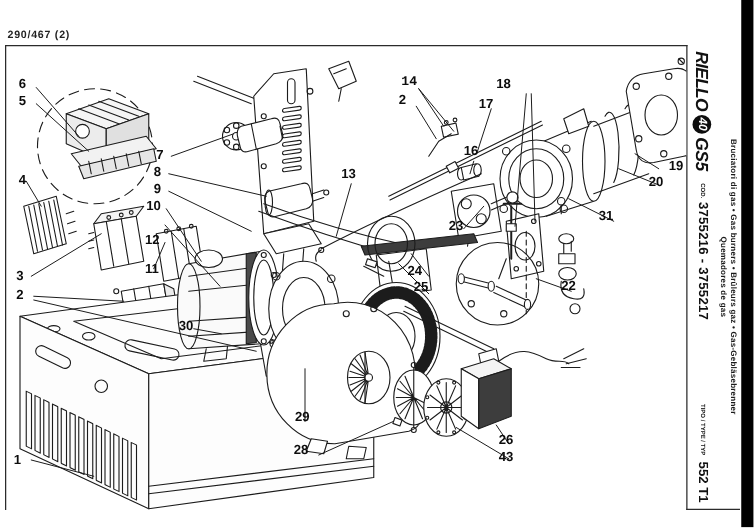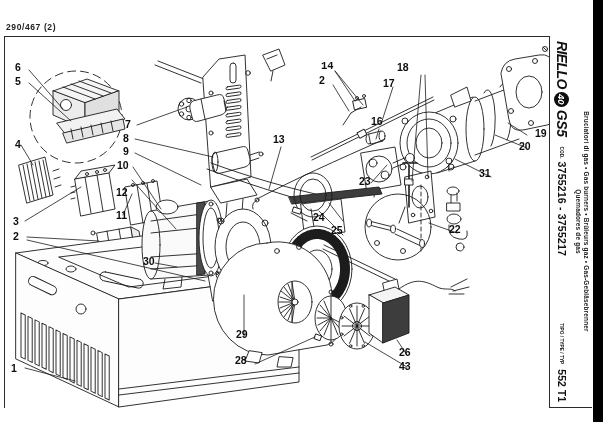--- a/index.html
+++ b/index.html
@@ -352,21 +352,21 @@
         <span class="part-num" style="left: 316px; top: 24px; font-family: Liberation Mono, monospace;">14</span>
         <span class="part-num" style="left: 314px; top: 38px;">2</span>
         <span class="part-num" style="left: 366px; top: 79px;">16</span>
         <span class="part-num" style="left: 378px; top: 41px;">17</span>
         <span class="part-num" style="left: 392px; top: 25px;">18</span>
         <span class="part-num" style="left: 514px; top: 91px; margin-left: 16px;">19</span>
         <span class="part-num" style="left: 514px; top: 104px;">20</span>
         <span class="part-num" style="left: 474px; top: 131px;">31</span>
         <span class="part-num" style="left: 444px; top: 187px;">22</span>
         <span class="part-num" style="left: 354px; top: 139px;">23</span>
-        <span class="part-num" style="left: 308px; top: 175px;">24</span>
+        <span class="part-num" style="left: 321px; top: 175px;">24</span>
         <span class="part-num" style="left: 326px; top: 188px;">25</span>
         <span class="part-num" style="left: 394px; top: 310px;">26</span>
         <span class="part-num" style="left: 394px; top: 324px;">43</span>
         <span class="part-num" style="left: 230px; top: 318px;">28</span>
         <span class="part-num" style="left: 231px; top: 292px;">29</span>
         <span class="part-num" style="left: 138px; top: 219px; text-align: right;">30</span>
       </div>
   </div>
 
   <div class="side-panel">

